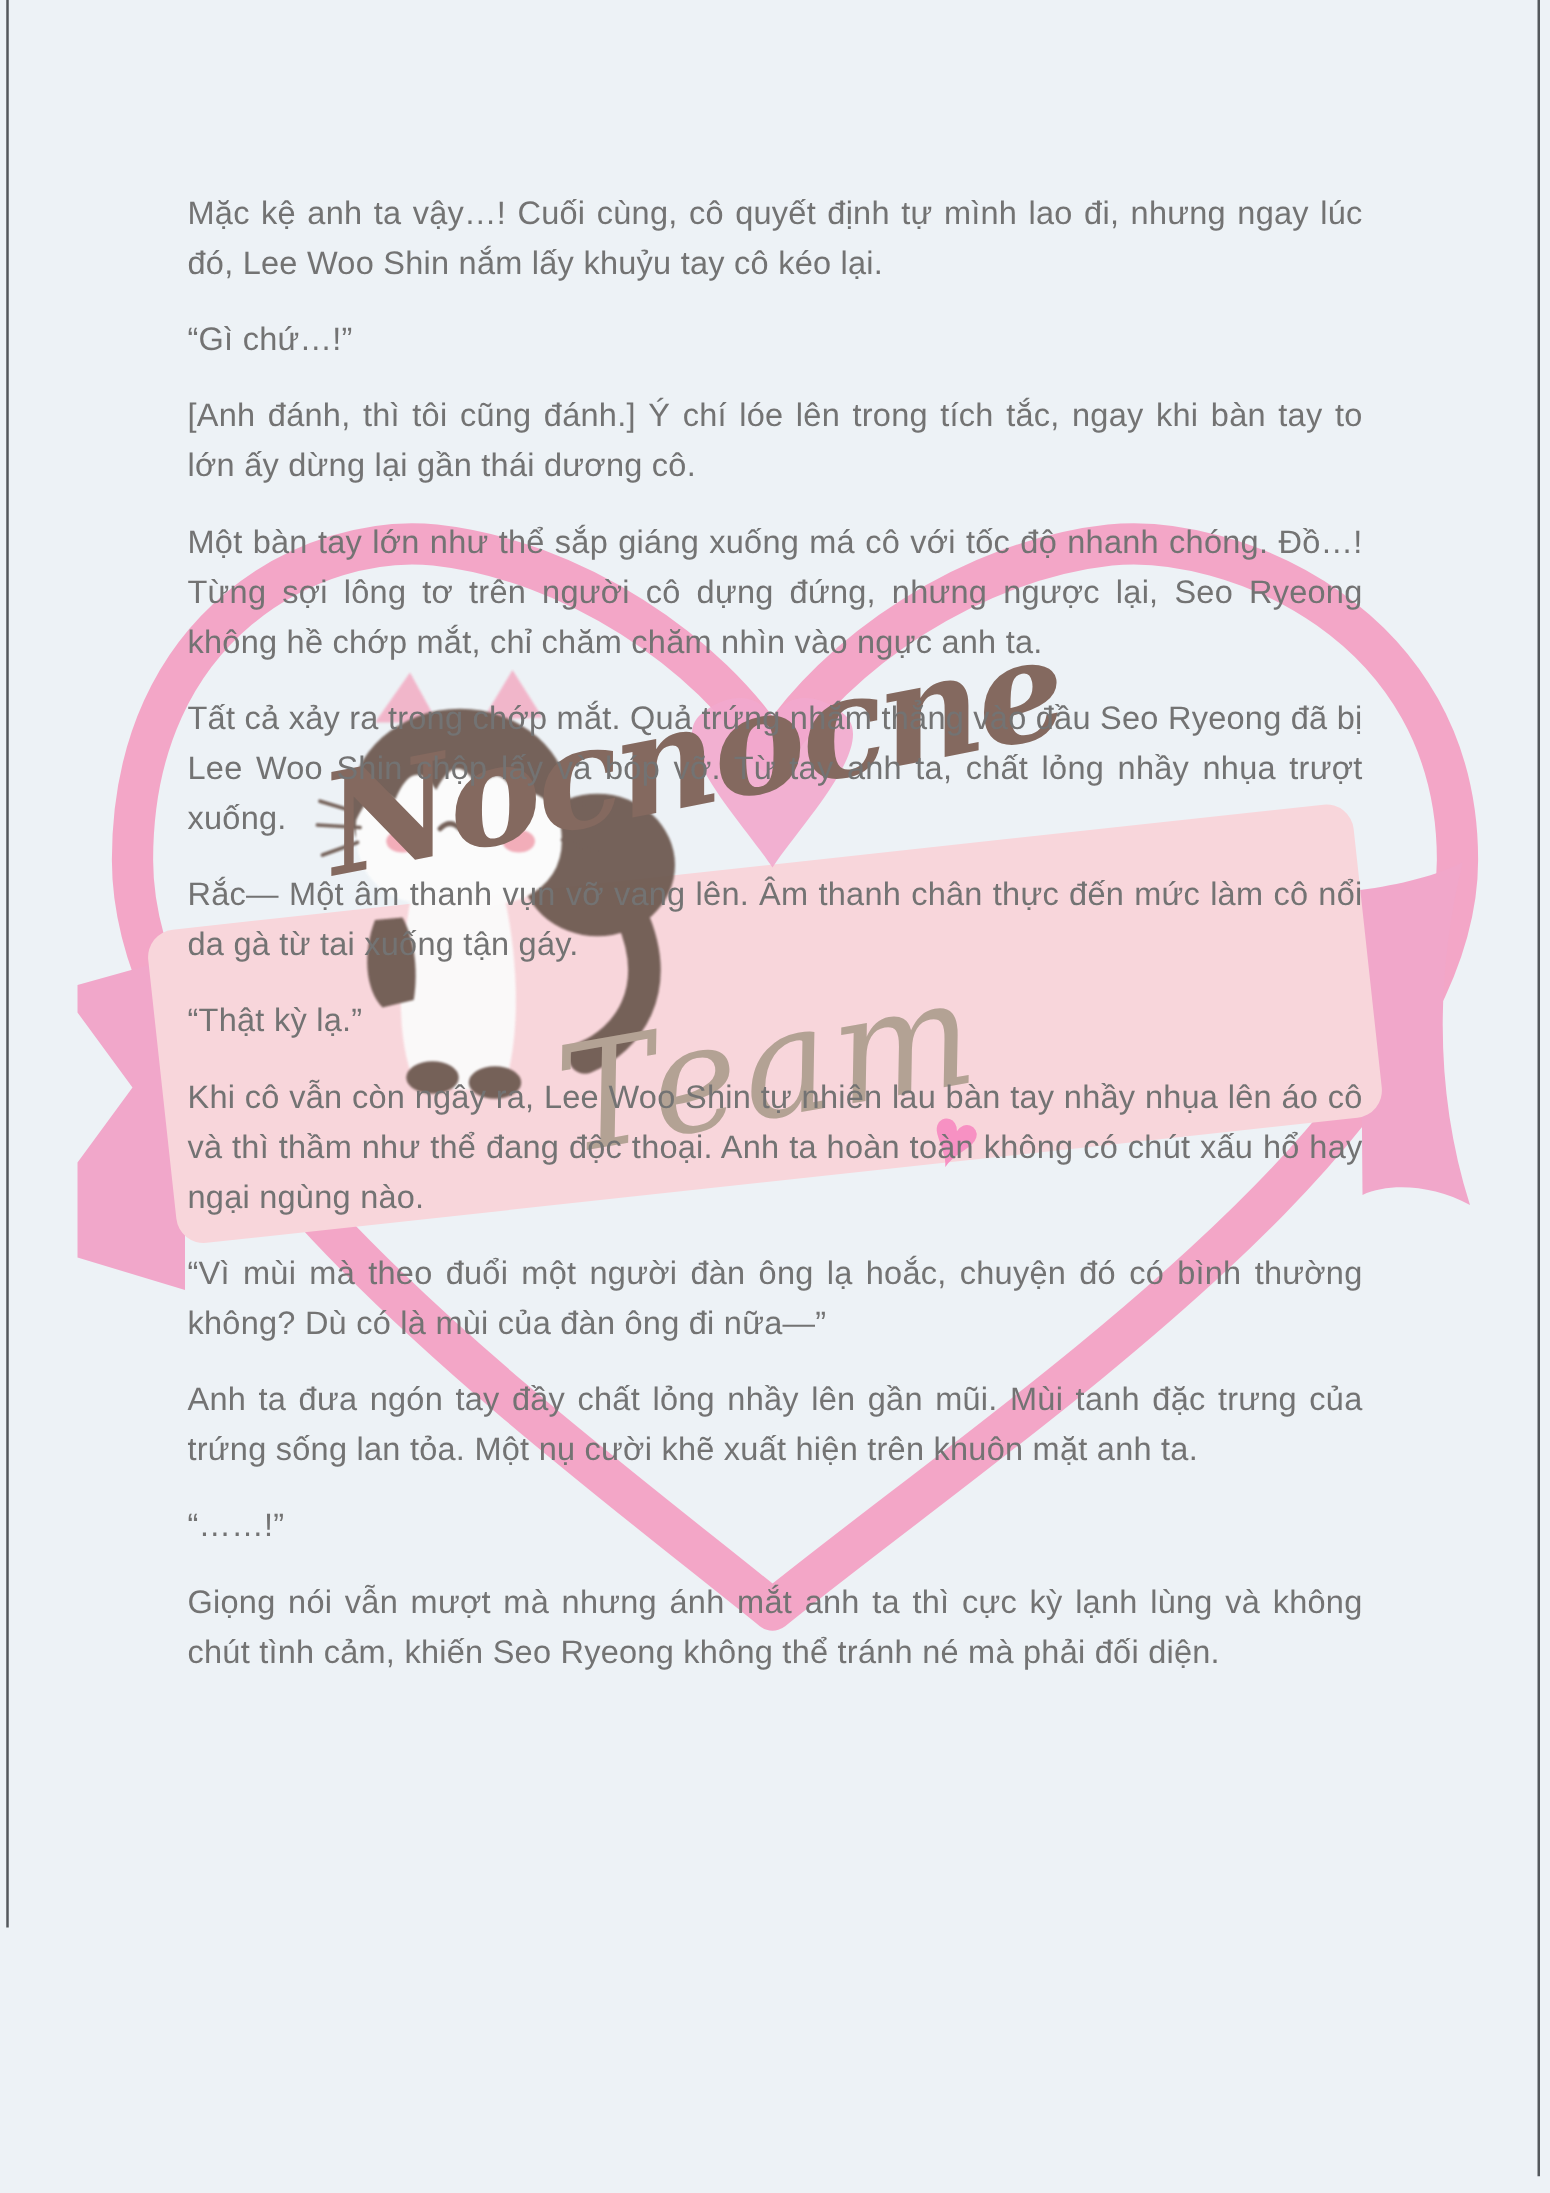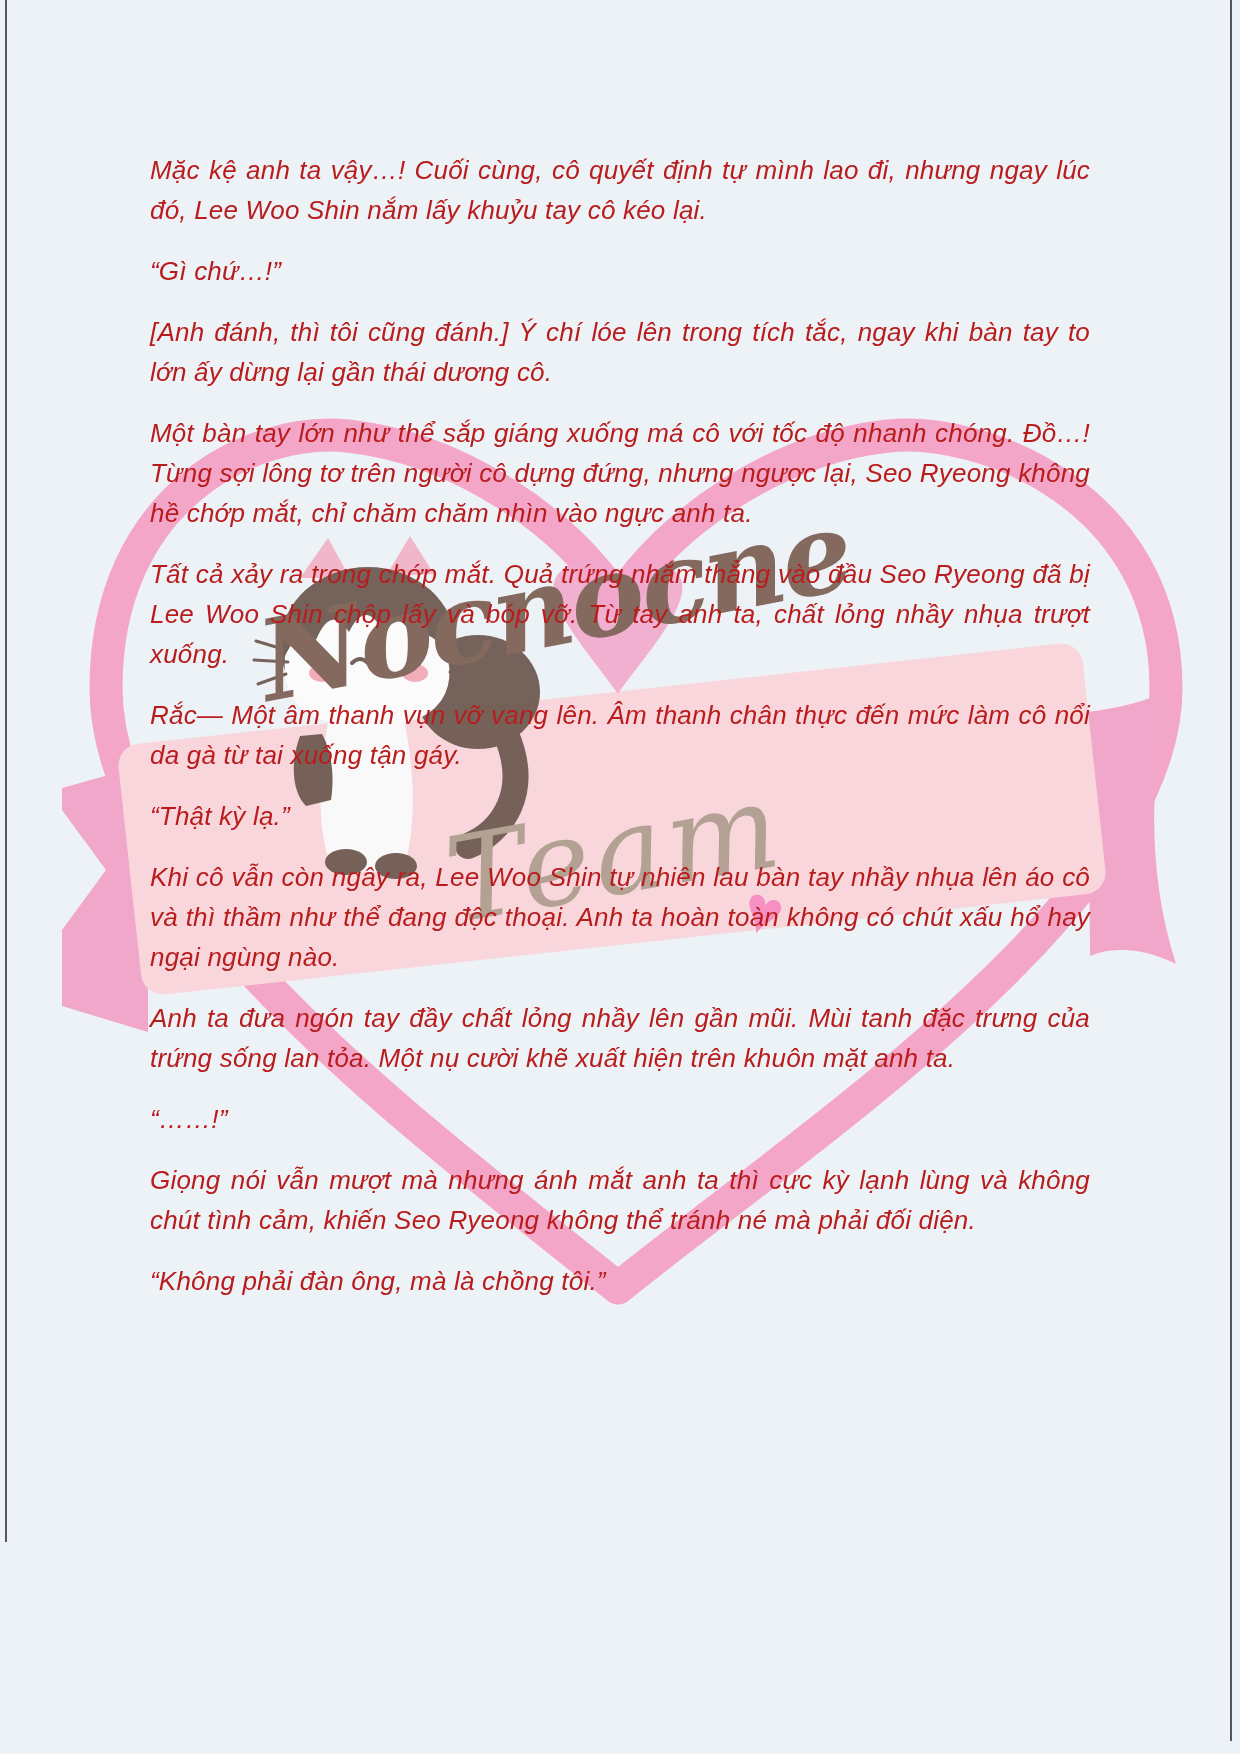--- a/index.html
+++ b/index.html
@@ -34,22 +34,22 @@
   }
   .team-heart{
     position:absolute;left:744px;top:878px;
     font-size:66px;color:#f791c3;line-height:1;
     transform:rotate(18deg);
   }
 
   
   .content{
     position:absolute;left:150px;top:150px;width:940px;z-index:2;
-    color:#b91c1c;font-size:26px;line-height:40px;
-    text-align:justify;letter-spacing:.2px;font-style:italic;
+    color:#737373;font-size:26px;line-height:40px;
+    text-align:justify;letter-spacing:.2px;
   }
   .content p{margin:0 0 21px 0;}
 </style>
 </head>
 <body>
 
 <div class="edge left"></div>
 <div class="edge right"></div>
 
 <div class="watermark">
@@ -103,17 +103,17 @@
 
 <div class="content">
     <p>Mặc kệ anh ta vậy…! Cuối cùng, cô quyết định tự mình lao đi, nhưng ngay lúc đó, Lee Woo Shin nắm lấy khuỷu tay cô kéo lại.</p>
     <p>“Gì chứ…!”</p>
     <p>[Anh đánh, thì tôi cũng đánh.] Ý chí lóe lên trong tích tắc, ngay khi bàn tay to lớn ấy dừng lại gần thái dương cô.</p>
     <p>Một bàn tay lớn như thể sắp giáng xuống má cô với tốc độ nhanh chóng. Đồ…! Từng sợi lông tơ trên người cô dựng đứng, nhưng ngược lại, Seo Ryeong không hề chớp mắt, chỉ chăm chăm nhìn vào ngực anh ta.</p>
     <p>Tất cả xảy ra trong chớp mắt. Quả trứng nhắm thẳng vào đầu Seo Ryeong đã bị Lee Woo Shin chộp lấy và bóp vỡ. Từ tay anh ta, chất lỏng nhầy nhụa trượt xuống.</p>
     <p>Rắc— Một âm thanh vụn vỡ vang lên. Âm thanh chân thực đến mức làm cô nổi da gà từ tai xuống tận gáy.</p>
     <p>“Thật kỳ lạ.”</p>
     <p>Khi cô vẫn còn ngây ra, Lee Woo Shin tự nhiên lau bàn tay nhầy nhụa lên áo cô và thì thầm như thể đang độc thoại. Anh ta hoàn toàn không có chút xấu hổ hay ngại ngùng nào.</p>
+    <p>“Vì mùi mà theo đuổi một người đàn ông lạ hoắc, chuyện đó có bình thường không? Dù có là mùi của đàn ông đi nữa—”</p>
     <p>Anh ta đưa ngón tay đầy chất lỏng nhầy lên gần mũi. Mùi tanh đặc trưng của trứng sống lan tỏa. Một nụ cười khẽ xuất hiện trên khuôn mặt anh ta.</p>
     <p>“……!”</p>
     <p>Giọng nói vẫn mượt mà nhưng ánh mắt anh ta thì cực kỳ lạnh lùng và không chút tình cảm, khiến Seo Ryeong không thể tránh né mà phải đối diện.</p>
-    <p>“Không phải đàn ông, mà là chồng tôi.”</p>
   </div>
 
 </body></html>

